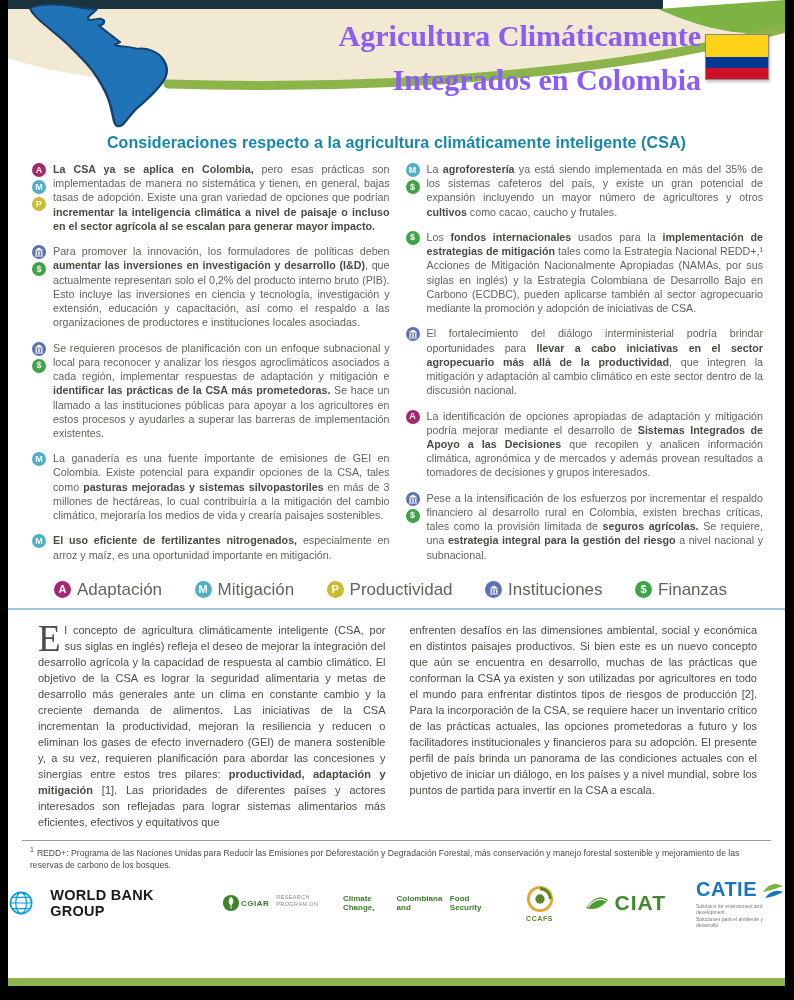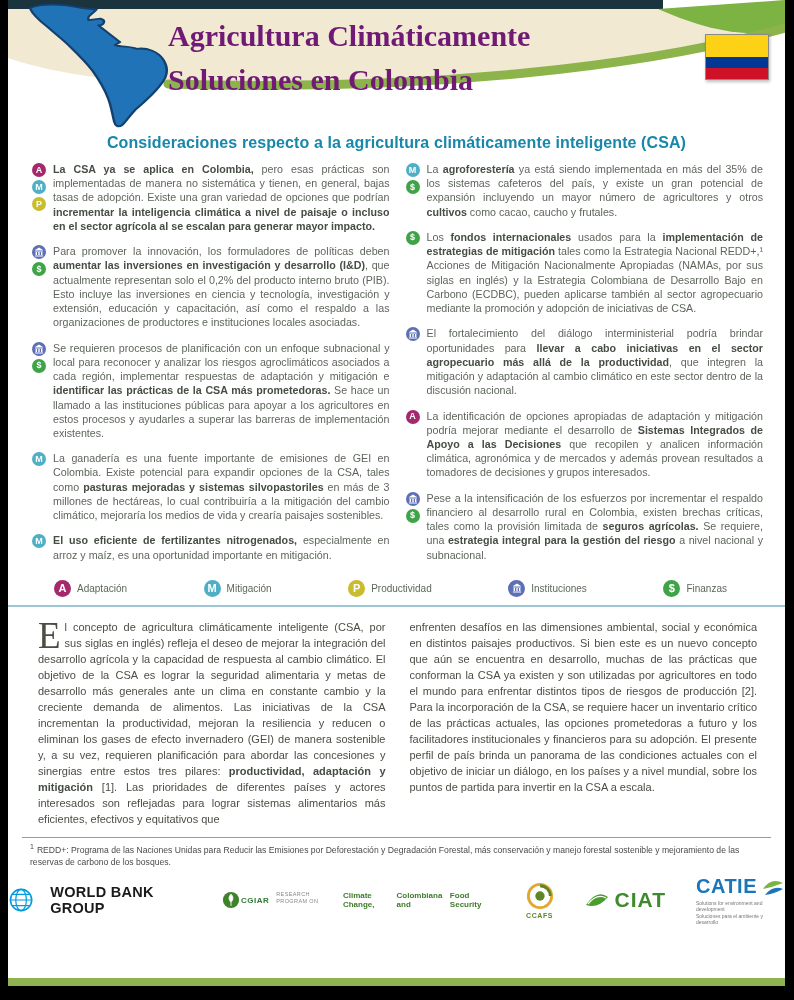--- a/index.html
+++ b/index.html
@@ -4,22 +4,22 @@
 <style>
   *{margin:0;padding:0;box-sizing:border-box}
   body{background:#000;font-family:"Liberation Sans",sans-serif}
   .frame{width:794px;height:1000px;background:#000;padding:0 9px 14px 8px;overflow:hidden}
   .page{position:relative;width:100%;height:100%;background:#fff;overflow:hidden}
 
   
   .header{position:relative;height:130px}
   .hdr-bg{position:absolute;left:0;top:0;width:100%;height:100%}
   .map{position:absolute;left:12px;top:2px;width:152px;height:127px;z-index:3}
-  .titles{position:absolute;left:160px;right:84px;top:14px;z-index:2;text-align:left;
-          font-family:"Liberation Serif",serif;font-weight:700;font-size:30px;line-height:1.45;color:#701a75}
+  .titles{position:absolute;left:160px;right:84px;top:14px;z-index:2;text-align:right;
+          font-family:"Liberation Serif",serif;font-weight:700;font-size:30px;line-height:1.45;color:#8b5cf6}
   .flag{position:absolute;right:16px;top:34px;width:64px;height:46px;z-index:3;border:1px solid #8a8a8a;
         box-shadow:1px 2px 3px rgba(0,0,0,.25);display:flex;flex-direction:column}
   .flag .fy{flex:2;background:#FCD116}
   .flag .fb{flex:1;background:#003893}
   .flag .fr{flex:1;background:#CE1126}
 
   .secheading{margin-top:4px;text-align:center;font-size:16px;font-weight:700;color:#1787AA;letter-spacing:.1px}
 
   
   .cols{display:flex;gap:16px;padding:10px 22px 0 24px}
@@ -29,21 +29,21 @@
   .cic{width:14px;height:14px;border-radius:50%;color:#fff;font-weight:700;font-size:9px;
        display:flex;align-items:center;justify-content:center;line-height:1;flex:0 0 auto}
   .cic.big{width:17px;height:17px;font-size:11px}
   .cic svg{width:10px;height:10px;display:block}
   .btxt{flex:1;font-size:10.7px;line-height:1.33;color:#5E665C;text-align:justify}
   .b{font-weight:700;color:#464E44}
 
   
   .legend{display:flex;justify-content:space-between;align-items:center;padding:7px 58px 8px 46px}
   .lgitem{display:flex;align-items:center;gap:6px}
-  .lglabel{font-size:10px;color:#5E665C}
+  .lglabel{font-size:17px;color:#5E665C}
   .tealline{height:2px;background:#9CC6D4}
 
   
   .intro{display:flex;gap:24px;padding:12px 28px 0 30px}
   .intro p{flex:1;min-width:0;font-size:11px;line-height:1.46;color:#4A4E43;text-align:justify}
   .dropcap{float:left;font-family:"Liberation Serif",serif;font-size:37px;line-height:29px;padding:2px 4px 0 0;color:#4A4E43}
 
   
   .footnote{margin:10px 14px 0;border-top:1px solid #9a9a9a;padding:4px 8px 0;font-size:8.6px;line-height:1.4;color:#4A4A4A}
   .fnm{vertical-align:super;font-size:7px;margin-right:3px}
@@ -86,21 +86,21 @@
         <path d="M0,9 L650,9 C700,6 745,3 777,0 L777,30 C640,68 420,92 170,84 C100,81 40,72 0,58 Z" fill="#F1E9D2"></path>
         <rect x="0" y="0" width="655" height="9" fill="#1A333D"></rect>
         <path d="M650,9 L777,0 L777,30 C732,40 686,25 650,9 Z" fill="#7DB343"></path>
         <path d="M160,84 C420,92 640,66 777,28" stroke="#8CB44A" stroke-width="9" fill="none" stroke-linecap="round"></path>
       </svg>
       <svg class="map" viewBox="0 0 155 168" preserveAspectRatio="none" aria-hidden="true">
         <path d="M10,8 C26,0 48,4 64,8 L78,10 C74,16 68,18 70,24 L82,22 C88,24 86,31 80,31 C88,39 95,46 102,53 L97,57 C104,60 112,58 119,62 C130,60 141,66 146,76 C152,88 150,100 143,110 C136,122 127,132 118,142 C112,150 108,158 104,163 C100,166 97,164 96,158 C94,148 93,138 90,128 C86,114 80,102 74,91 C67,79 59,69 51,59 C44,50 36,42 28,33 C21,26 13,17 10,8 Z" fill="#2173B8" stroke="#14406E" stroke-width="2.5" stroke-linejoin="round"></path>
       </svg>
       <div class="titles">
         <div>Agricultura Climáticamente</div>
-        <div>Soluciones en Colombia</div>
+        <div>Integrados en Colombia</div>
       </div>
       <div class="flag">
         <div class="fy"></div>
         <div class="fb"></div>
         <div class="fr"></div>
       </div>
     </div>
 
     <div class="secheading">Consideraciones respecto a la agricultura climáticamente inteligente (CSA)</div>
 

